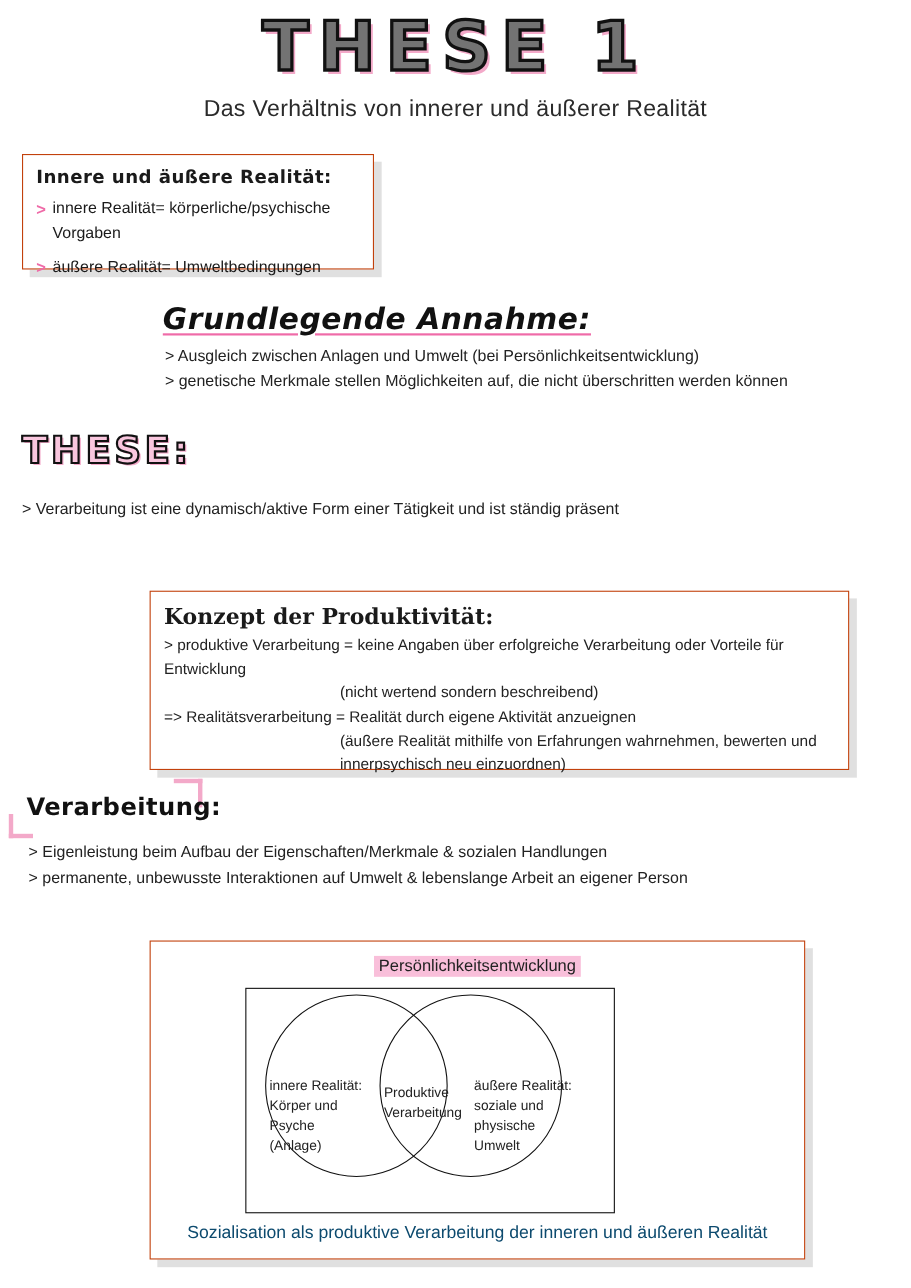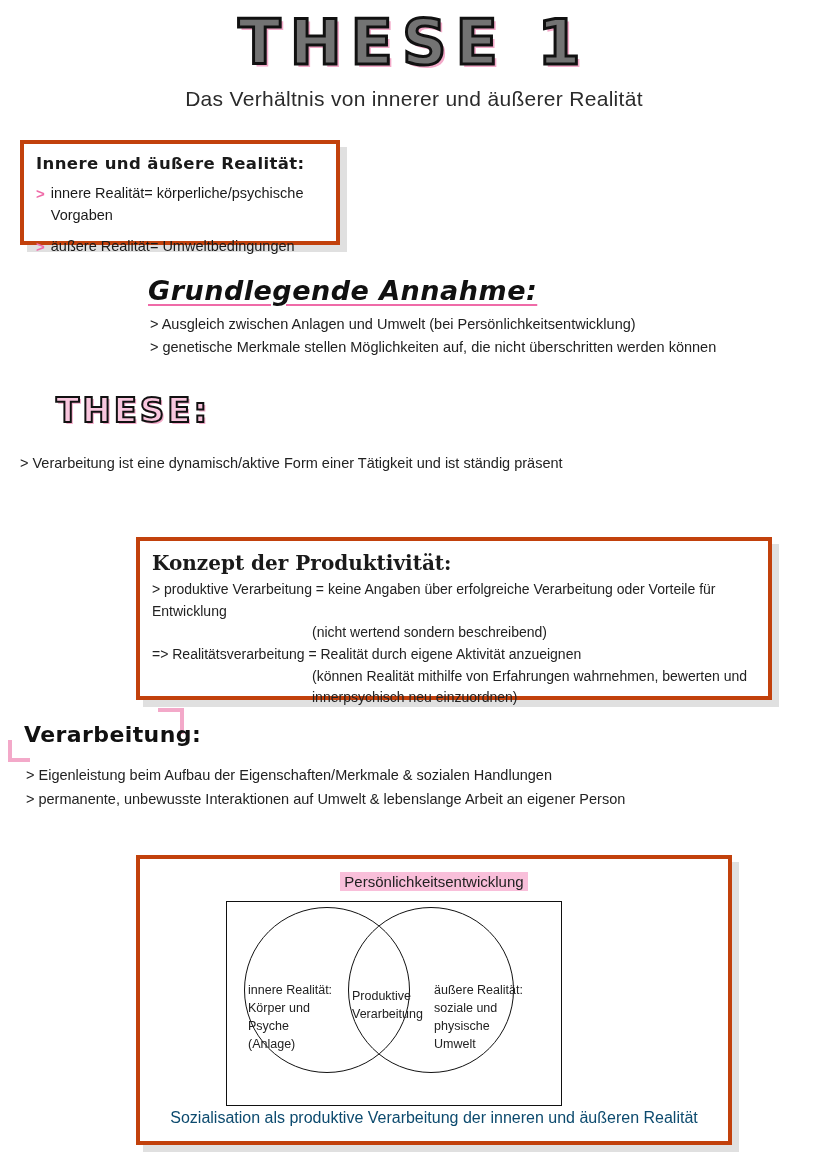--- a/index.html
+++ b/index.html
@@ -37,21 +37,21 @@
     font-size: 21px;
     color: #2b2b2b;
     margin-top: 12px;
     letter-spacing: 0.3px;
   }
 
   
   .box {
     position: absolute;
     background: #fff;
-    border: 4px solid #c2410c;
+    border: 1px solid #c2410c;
     box-shadow: 7px 7px 0 0 rgba(0,0,0,0.12);
   }
 
   .box-title {
     font-weight: bold;
     font-size: 16.5px;
     letter-spacing: 0.4px;
     margin-bottom: 10px;
     font-family: "DejaVu Sans", sans-serif;
   }
@@ -98,21 +98,20 @@
   .these-head {
     position: absolute;
     left: 20px; top: 390px;
     font-family: "DejaVu Sans", sans-serif;
     font-size: 34px;
     font-weight: bold;
     letter-spacing: 3px;
     color: #f9c6de;
     -webkit-text-stroke: 2px #111;
     text-shadow: 2px 2px 0 #f3a9c9;
-    margin-left: 36px;
   }
   .these-lines {
     position: absolute;
     left: 20px; top: 452px;
     font-size: 14.5px;
     line-height: 1.65;
     color: #222;
   }
 
   
@@ -251,21 +250,21 @@
 <div class="these-head">THESE:</div>
 <div class="these-lines">
   <div>&gt; Verarbeitung ist eine dynamisch/aktive Form einer Tätigkeit und ist ständig präsent</div>
 </div>
 
 <div class="box" id="konzept-box">
   <div class="konzept-title">Konzept der Produktivität:</div>
   <div class="konzept-line">&gt; produktive Verarbeitung = keine Angaben über erfolgreiche Verarbeitung oder Vorteile für Entwicklung</div>
   <div class="konzept-line konzept-indent">(nicht wertend sondern beschreibend)</div>
   <div class="konzept-line">=&gt; Realitätsverarbeitung = Realität durch eigene Aktivität anzueignen</div>
-  <div class="konzept-line konzept-indent">(können Realität mithilfe von Erfahrungen wahrnehmen, bewerten und</div>
+  <div class="konzept-line konzept-indent">(äußere Realität mithilfe von Erfahrungen wahrnehmen, bewerten und</div>
   <div class="konzept-line konzept-indent">innerpsychisch neu einzuordnen)</div>
 </div>
 
 <div class="corner tr"></div>
 <div class="corner bl"></div>
 <div class="verarbeitung-head">Verarbeitung:</div>
 <div class="verarbeitung-lines">
   <div>&gt; Eigenleistung beim Aufbau der Eigenschaften/Merkmale &amp; sozialen Handlungen</div>
   <div>&gt; permanente, unbewusste Interaktionen auf Umwelt &amp; lebenslange Arbeit an eigener Person</div>
 </div>

